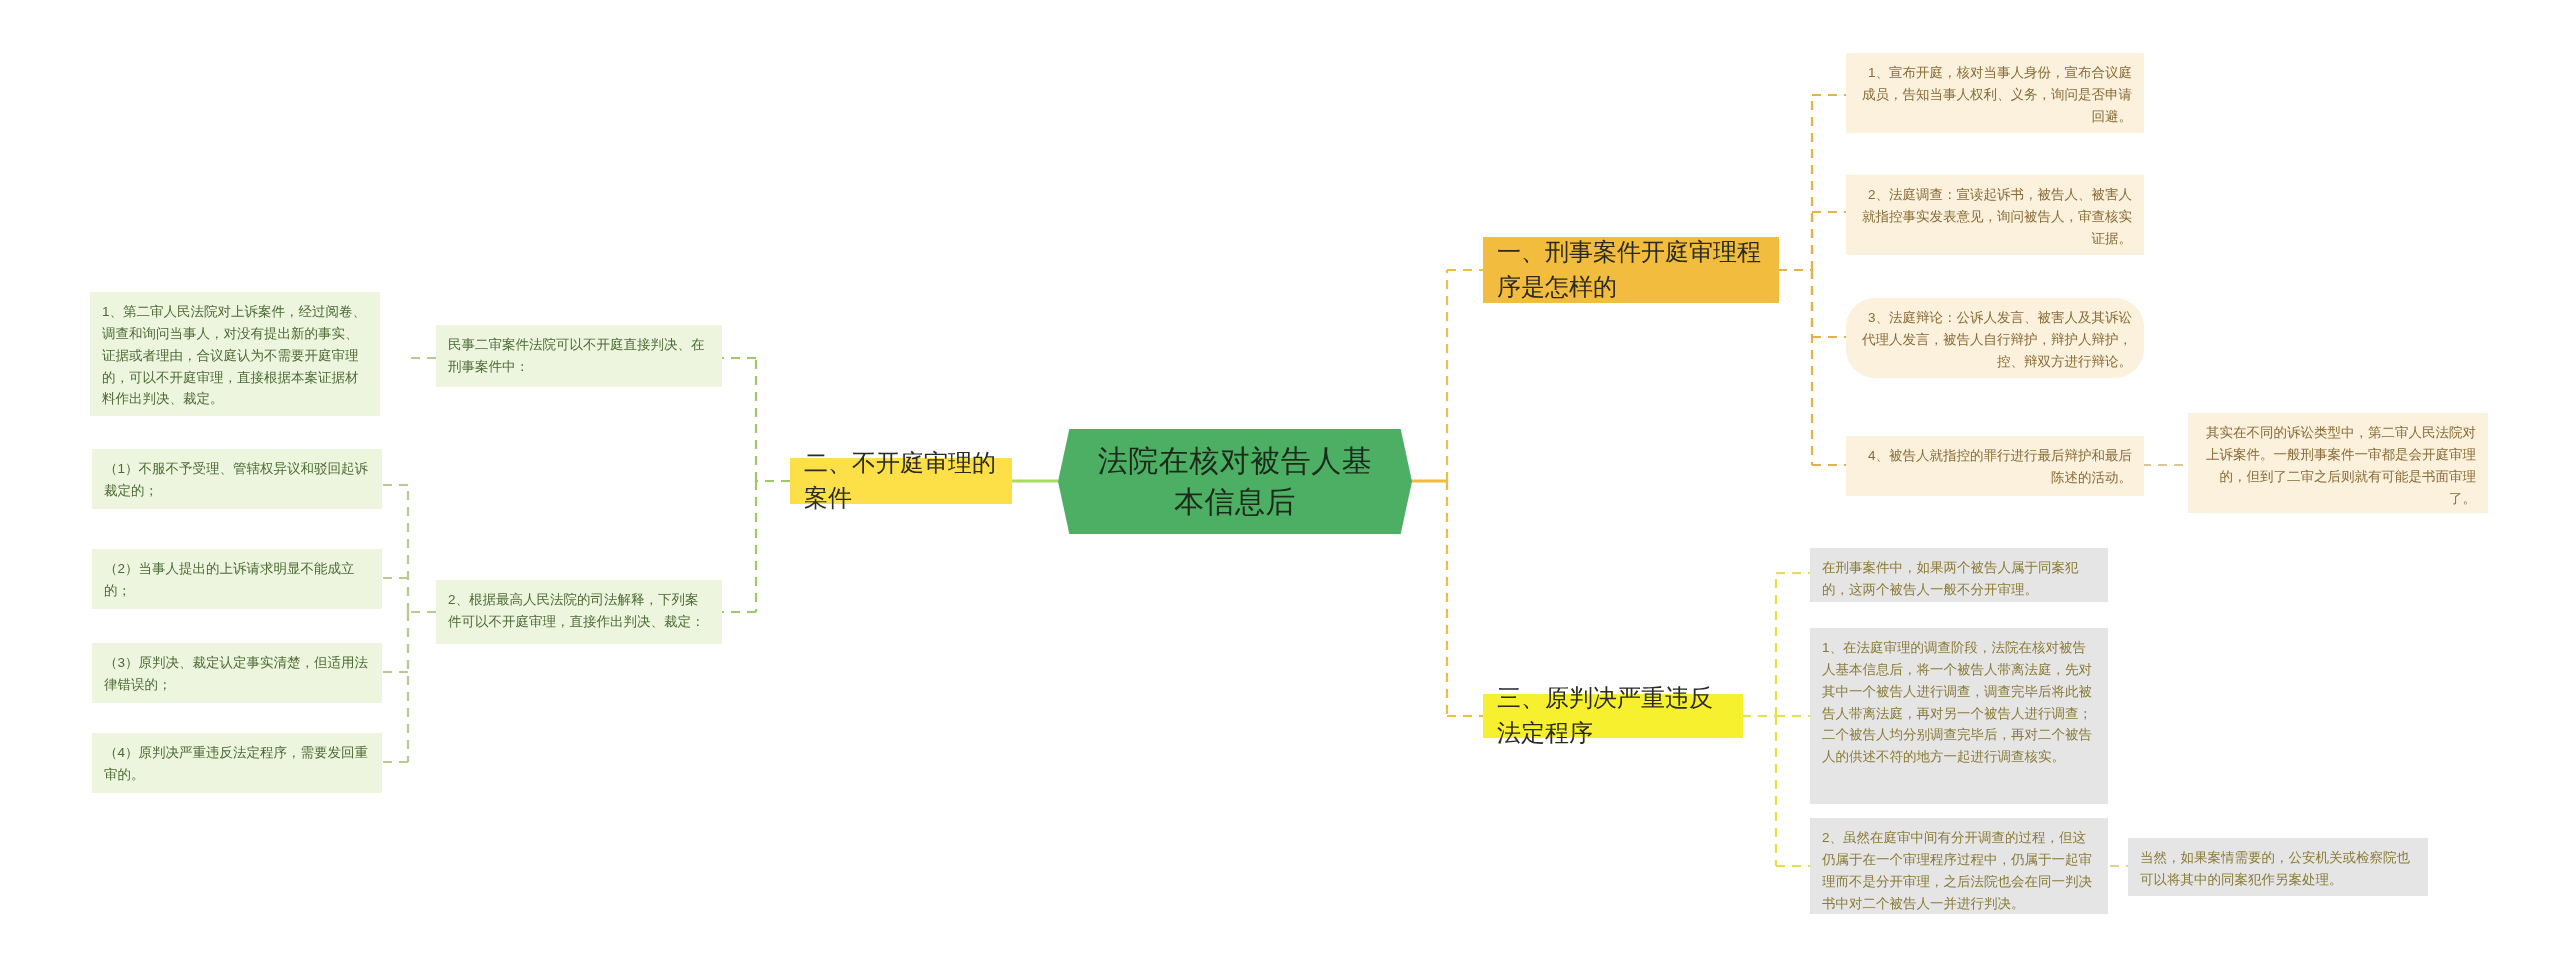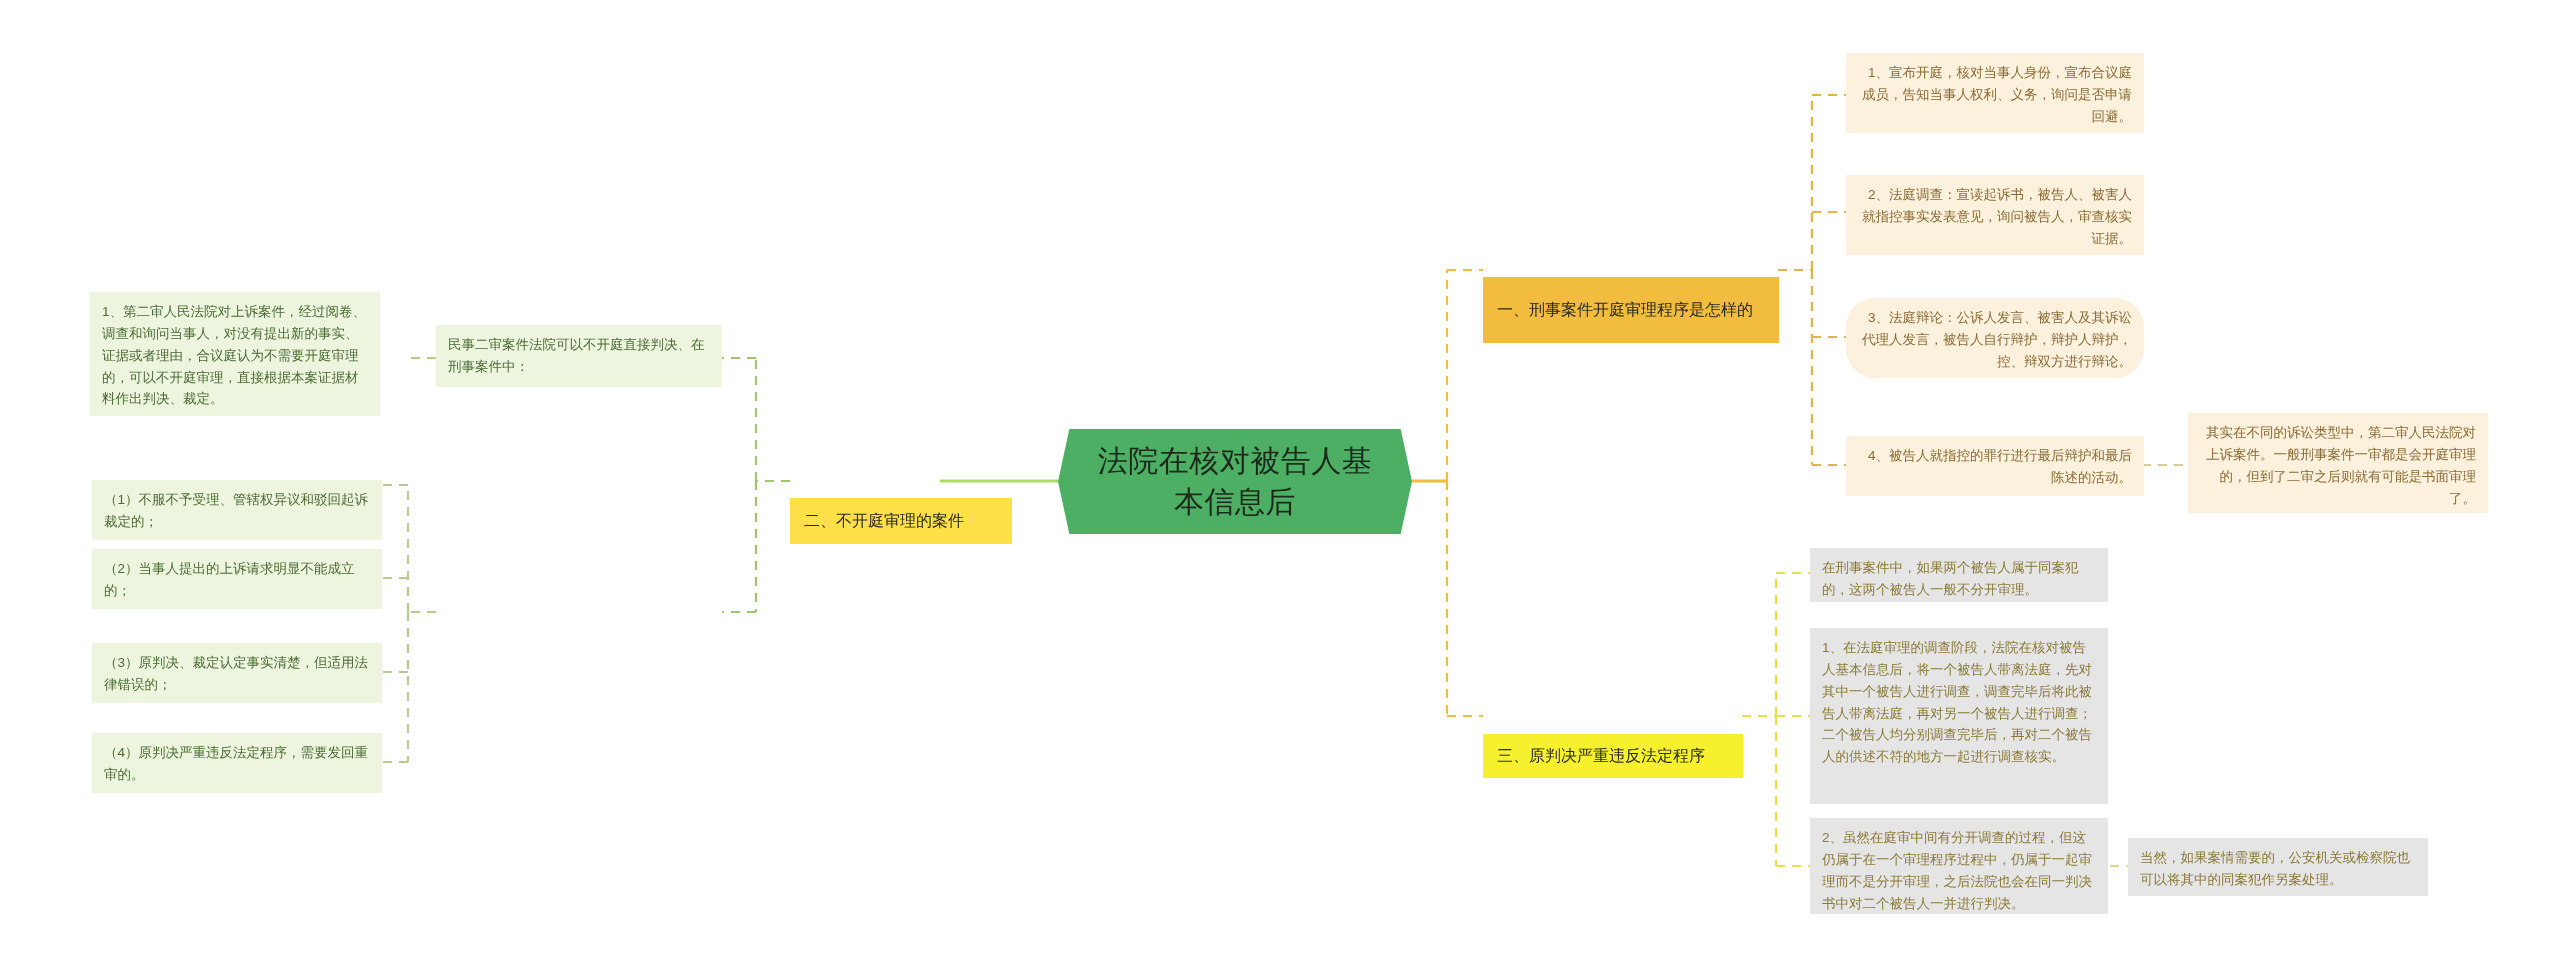--- a/index.html
+++ b/index.html
@@ -16,22 +16,22 @@
   .central{
     background:#4caf64;color:#1b2a1b;
     display:flex;align-items:center;justify-content:center;text-align:center;
     font-size:30px;line-height:1.35;letter-spacing:.5px;
     clip-path:polygon(3.2% 0,96.8% 0,100% 50%,96.8% 100%,3.2% 100%,0 50%);
     padding:6px 26px;
   }
   
   .topic{
     display:flex;align-items:center;
-    font-size:16px;line-height:1.45;
-    padding:9px 14px;color:#2a2a20;margin-top:40px;
+    font-size:24px;line-height:1.45;
+    padding:9px 14px;color:#2a2a20;
   }
   .topic.amber{background:#f2bc3e;}
   .topic.yellow{background:#f7f02e;}
   .topic.lgreen{background:#fde047;}
 
   
   .note{
     font-size:13.5px;line-height:1.62;
     padding:9px 12px;box-sizing:border-box;
   }
@@ -132,22 +132,25 @@
   </div>
 
   <div class="node note green" style="left:436px;top:325px;width:286px;height:62px;">
     <span>民事二审案件法院可以不开庭直接判决、在刑事案件中：</span>
   </div>
 
   <div class="node note green" style="left:90px;top:292px;width:290px;height:124px;">
     <span>1、第二审人民法院对上诉案件，经过阅卷、调查和询问当事人，对没有提出新的事实、证据或者理由，合议庭认为不需要开庭审理的，可以不开庭审理，直接根据本案证据材料作出判决、裁定。</span>
   </div>
 
+  <div class="node note green" style="left:436px;top:580px;width:286px;height:64px;">
+    <span>2、根据最高人民法院的司法解释，下列案件可以不开庭审理，直接作出判决、裁定：</span>
+  </div>
 
-  <div class="node note green" style="left:92px;top:480px;width:290px;height:60px;">
+  <div class="node note green" style="left:92px;top:449px;width:290px;height:60px;">
     <span>（1）不服不予受理、管辖权异议和驳回起诉裁定的；</span>
   </div>
 
   <div class="node note green" style="left:92px;top:549px;width:290px;height:60px;">
     <span>（2）当事人提出的上诉请求明显不能成立的；</span>
   </div>
 
   <div class="node note green" style="left:92px;top:643px;width:290px;height:60px;">
     <span>（3）原判决、裁定认定事实清楚，但适用法律错误的；</span>
   </div>

